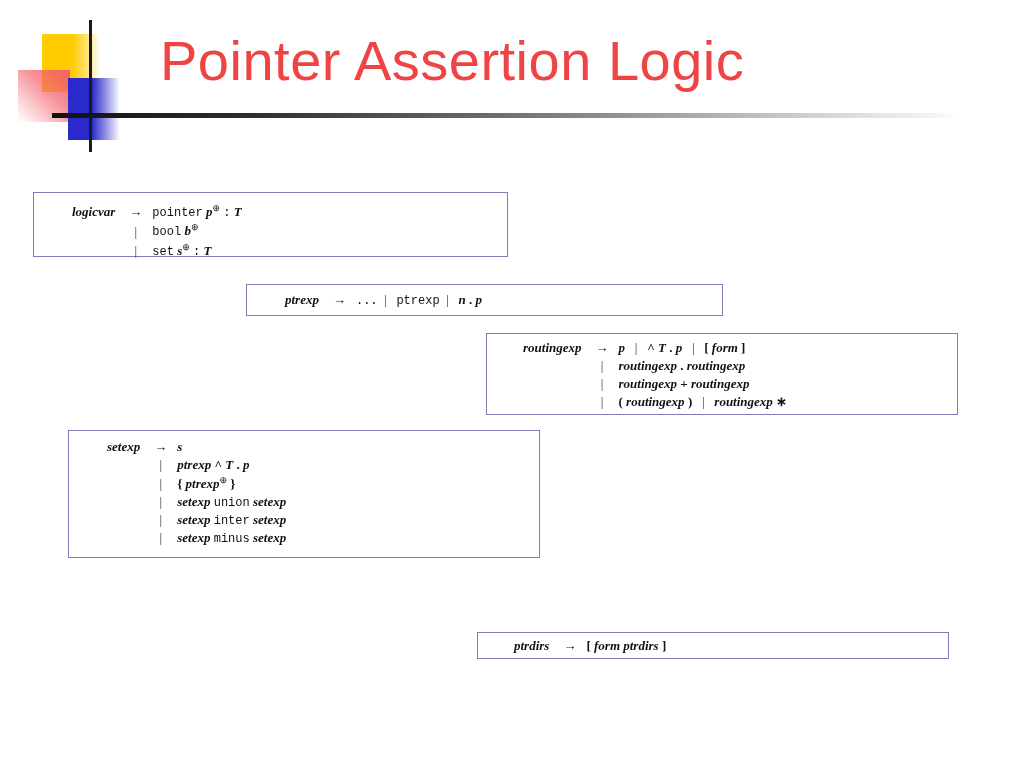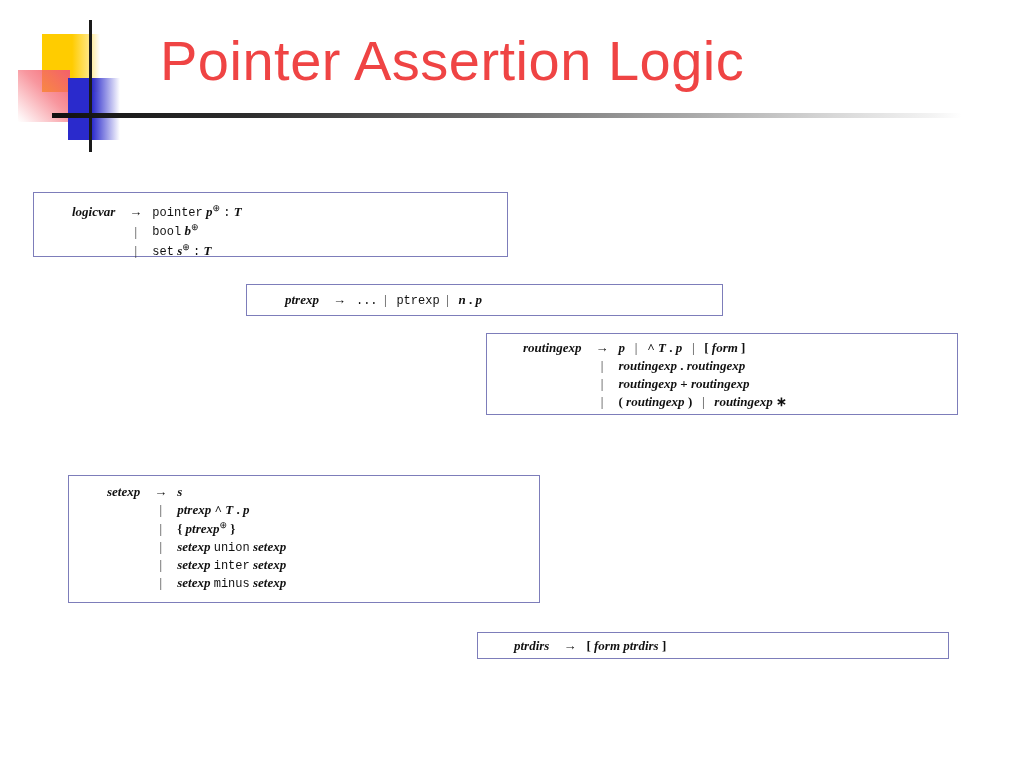--- a/index.html
+++ b/index.html
@@ -215,21 +215,21 @@
       <span class="punct">(</span>
       <span class="nt">routingexp</span>
       <span class="punct">)</span>
       &nbsp;&nbsp;<span class="bar">|</span>&nbsp;&nbsp;
       <span class="nt">routingexp</span>
       <span class="punct">∗</span>
     </span>
   </div>
 </div>
 
-<div class="gbox" style="left:68px; top:475px; width:472px; height:128px;">
+<div class="gbox" style="left:68px; top:430px; width:472px; height:128px;">
   <div class="prod" style="left:38px; top:8px;">
 
     <span class="lhs">setexp</span>
     <span class="arrow">→</span>
     <span class="rhs">
       <span class="var">s</span>
     </span>
 
     <span></span>
     <span class="bar">|</span>

